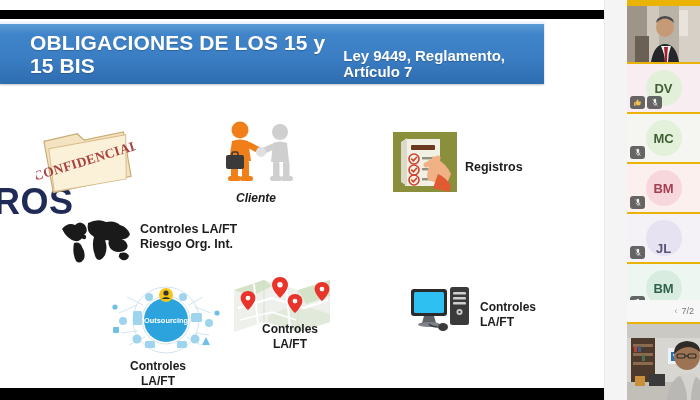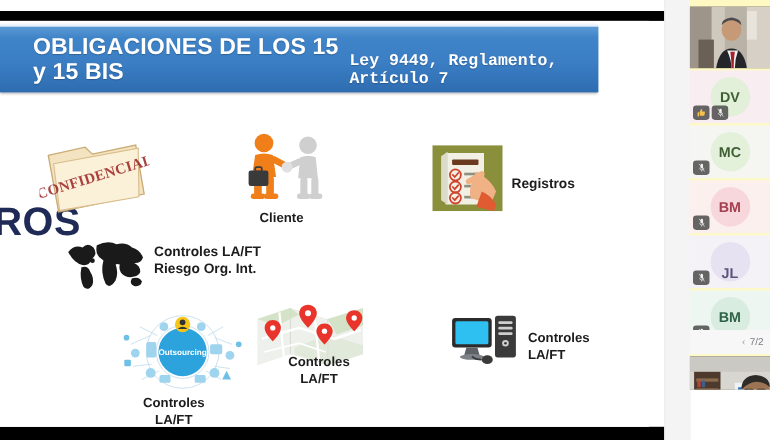--- a/index.html
+++ b/index.html
@@ -41,40 +41,40 @@
     display:flex;flex-direction:row;
     align-items:center;justify-content:center;
     box-sizing:border-box;padding-left:30px;
   }
   #title-main{
     color:#fff;font-size:21px;font-weight:bold;letter-spacing:.1px;
     text-shadow:0 1px 1px rgba(0,0,0,.22);line-height:1.1;
   }
   #title-sub{
     color:#fff;font-size:15px;font-weight:bold;margin-top:20px;
-    text-shadow:0 1px 1px rgba(0,0,0,.22);line-height:1.1;font-family:Liberation Mono, monospace;
+    text-shadow:0 1px 1px rgba(0,0,0,.22);line-height:1.1;
   }
   
   .node{position:absolute;}
   .cap{
     font-size:12px;color:#1c1c1c;font-weight:600;line-height:1.22;
     text-align:center;white-space:pre-line;
   }
   .cap-left{text-align:left;}
   .cap-bold{font-weight:bold;font-size:12.5px;}
   
   #ros-text{
     left:-6px;top:162px;
     font-size:36px;font-weight:bold;color:#1f2a56;letter-spacing:.5px;
   }
   
   #folder{left:36px;top:104px;width:100px;height:72px;}
   
   #handshake{left:214px;top:100px;width:84px;height:68px;}
-  #cliente-cap{left:214px;top:172px;width:84px;}
+  #cliente-cap{left:214px;top:172px;width:84px;font-style:italic;}
   
   #registros-icon{left:393px;top:113px;width:64px;height:60px;}
   #registros-cap{left:465px;top:141px;}
   
   #worldmap{left:58px;top:196px;width:78px;height:52px;}
   #worldmap-cap{left:140px;top:203px;}
   
   #outsourcing{left:107px;top:264px;width:118px;height:74px;}
   #outsourcing-cap{left:110px;top:340px;width:96px;}
   
@@ -83,22 +83,22 @@
   
   #computer{left:410px;top:266px;width:62px;height:52px;}
   #computer-cap{left:480px;top:281px;text-align:left;}
   
   #gutter{
     position:absolute;left:604px;top:0;width:23px;height:400px;
     background:#f4f4f5;border-left:1px solid #ececed;
   }
   
   #rail{
-    position:absolute;left:627px;top:0;width:73px;height:354px;
-    background:#fef9c3;overflow:hidden;
+    position:absolute;left:627px;top:0;width:73px;height:400px;
+    background:#eab308;overflow:hidden;
   }
   .tile{
     position:absolute;left:0;width:73px;
     background:#fff;overflow:hidden;
   }
   .tile-video{background:#6d6a66;}
   .tile-avatar{display:flex;align-items:center;justify-content:center;}
   .avatar-circle{
     width:36px;height:36px;border-radius:50%;
     display:flex;align-items:center;justify-content:center;

